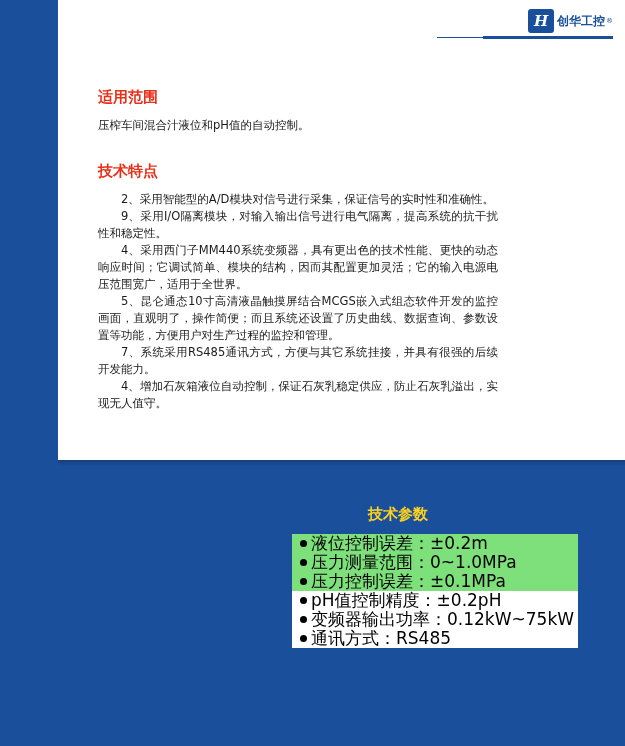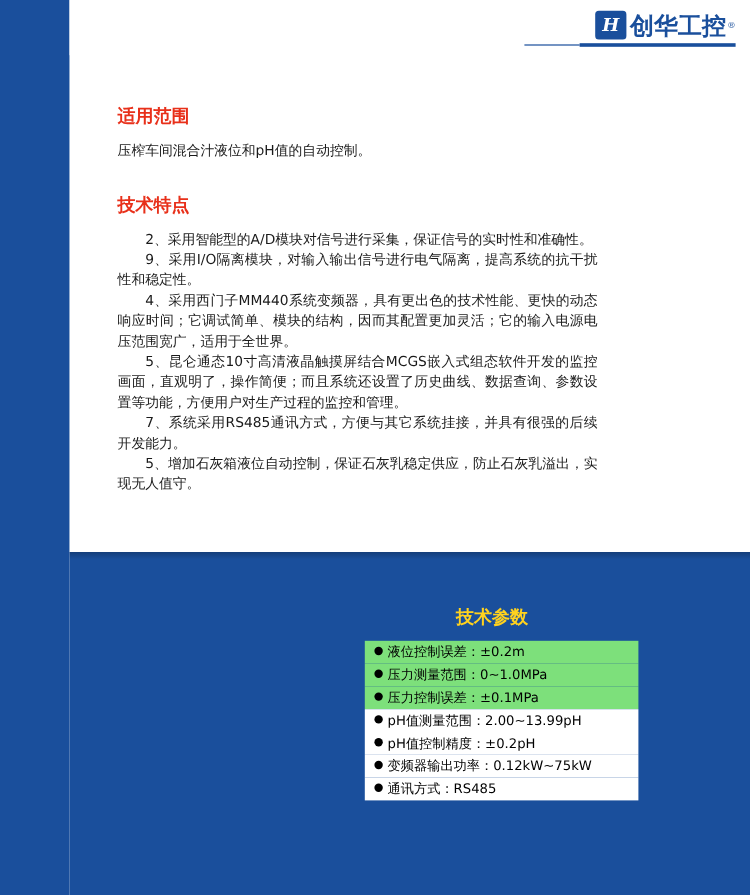--- a/index.html
+++ b/index.html
@@ -69,21 +69,21 @@
     font-size: 15px;
     font-weight: bold;
     display: flex;
     align-items: center;
     justify-content: center;
     font-family: "DejaVu Serif", "Liberation Serif", serif;
     font-style: italic;
     margin-right: 3px;
   }
   .logo-text {
-    font-size: 20px;
+    font-size: 12px;
     font-weight: bold;
     color: #1a4f9c;
     letter-spacing: 0px;
     line-height: 24px;
   }
   .logo-reg {
     font-size: 7px;
     color: #1a4f9c;
     vertical-align: super;
     margin-left: 1px;
@@ -135,38 +135,38 @@
     color: #1a1a1a;
     line-height: 17px;
     text-align: justify;
     text-indent: 23px;
     margin-bottom: 0px;
   }
 
   
   .params {
     position: absolute;
-    left: 272px; top: 505px;
+    left: 260px; top: 505px;
     width: 212px;
     padding-left: 32px;
   }
   .params-title {
     margin: 0 0 10px 0;
     font-size: 15px;
     font-weight: bold;
     color: #ffd21e;
     text-align: center;
     font-family: "DejaVu Sans", "Liberation Sans", sans-serif;
   }
   .params-table {
     border-collapse: collapse;
     width: 228px;
   }
   .params-table td {
-    font-size: 11px;
+    font-size: 17px;
     color: #000000;
     padding: 2px 4px 2px 8px;
     height: 15px;
     line-height: 15px;
     white-space: nowrap;
   }
   .row-green td { background: #7de07b; }
   .row-white td { background: #ffffff; }
   .bullet {
     display: inline-block;
@@ -205,41 +205,38 @@
     <h2 class="section-title cn">适用范围</h2>
     <p class="para cn">压榨车间混合汁液位和pH值的自动控制。</p>
 
     <h2 class="section-title second cn">技术特点</h2>
     <ul class="feature-list">
       <li class="cn">2、采用智能型的A/D模块对信号进行采集，保证信号的实时性和准确性。</li>
       <li class="cn">9、采用I/O隔离模块，对输入输出信号进行电气隔离，提高系统的抗干扰性和稳定性。</li>
       <li class="cn">4、采用西门子MM440系统变频器，具有更出色的技术性能、更快的动态响应时间；它调试简单、模块的结构，因而其配置更加灵活；它的输入电源电压范围宽广，适用于全世界。</li>
       <li class="cn">5、昆仑通态10寸高清液晶触摸屏结合MCGS嵌入式组态软件开发的监控画面，直观明了，操作简便；而且系统还设置了历史曲线、数据查询、参数设置等功能，方便用户对生产过程的监控和管理。</li>
       <li class="cn">7、系统采用RS485通讯方式，方便与其它系统挂接，并具有很强的后续开发能力。</li>
-      <li class="cn">5、增加石灰箱液位自动控制，保证石灰乳稳定供应，防止石灰乳溢出，实现无人值守。</li>
+      <li class="cn">4、增加石灰箱液位自动控制，保证石灰乳稳定供应，防止石灰乳溢出，实现无人值守。</li>
     </ul>
   </div>
 
   <div class="params">
     <div class="params-title cn">技术参数</div>
     <table class="params-table">
       <tbody>
         <tr class="row-green">
           <td><span class="bullet"></span><span class="cn">液位控制误差：±0.2m</span></td>
         </tr>
         <tr class="row-green">
           <td><span class="bullet"></span><span class="cn">压力测量范围：0~1.0MPa</span></td>
         </tr>
         <tr class="row-green">
           <td><span class="bullet"></span><span class="cn">压力控制误差：±0.1MPa</span></td>
         </tr>
         <tr class="row-white">
-          <td><span class="bullet"></span><span class="cn">pH值测量范围：2.00~13.99pH</span></td>
-        </tr>
-        <tr class="row-white">
           <td><span class="bullet"></span><span class="cn">pH值控制精度：±0.2pH</span></td>
         </tr>
         <tr class="row-white">
           <td><span class="bullet"></span><span class="cn">变频器输出功率：0.12kW~75kW</span></td>
         </tr>
         <tr class="row-white">
           <td><span class="bullet"></span><span class="cn">通讯方式：RS485</span></td>
         </tr>
       </tbody>
     </table>

